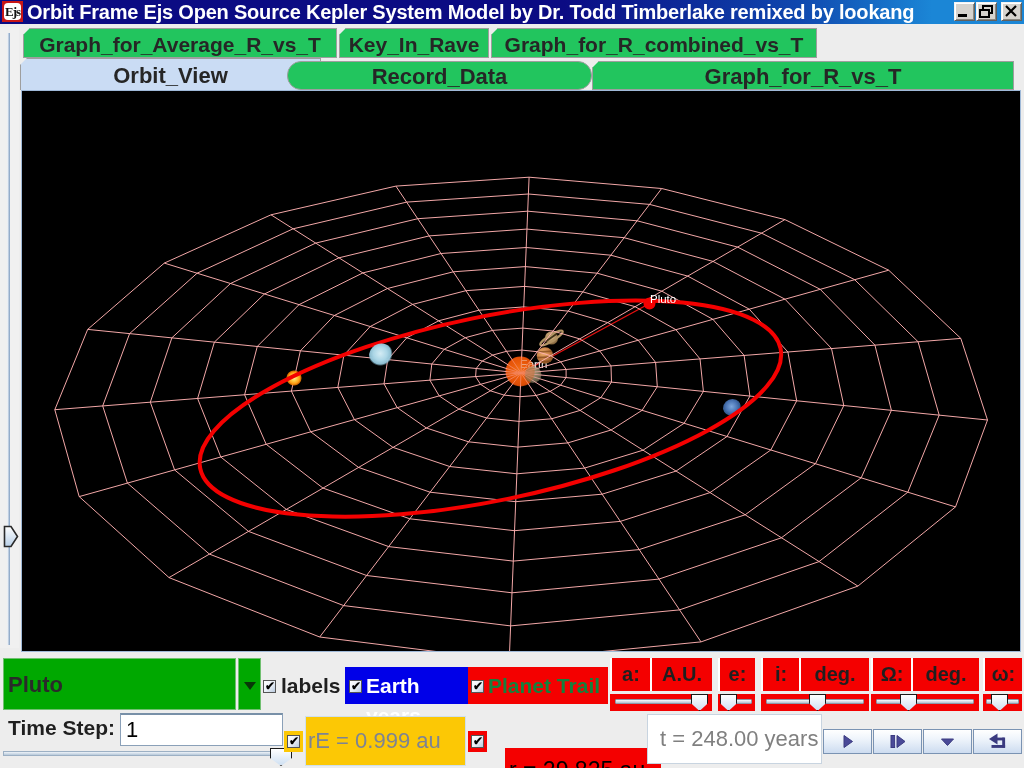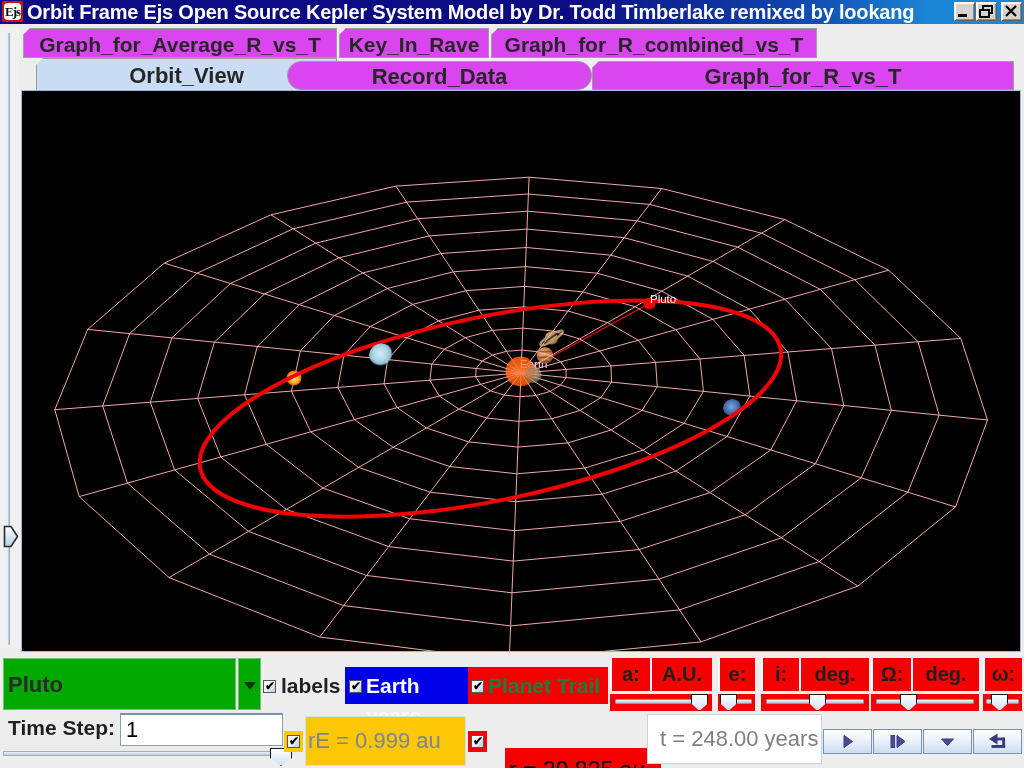--- a/index.html
+++ b/index.html
@@ -2,21 +2,21 @@
 <html><head><meta charset="utf-8">
 <style>
 *{margin:0;padding:0;box-sizing:border-box;}
 html,body{width:1024px;height:768px;overflow:hidden;background:#ededed;font-family:"Liberation Sans",sans-serif;}
 .abs{position:absolute;}
 #titlebar{left:0;top:0;width:1024px;height:24px;background:linear-gradient(90deg,#0b0b83 0%,#0b0b83 55%,#0f47ae 78%,#1b86d6 91%,#1b86d6 100%);}
 #ticon{left:2px;top:1px;width:21px;height:21px;background:#c81616;}
 #ticonin{left:4px;top:3px;width:17px;height:17px;background:#fff;border-radius:4px;color:#111;font-family:"Liberation Serif",serif;font-weight:bold;font-size:13px;text-align:center;line-height:17px;letter-spacing:-1px;}
 #ttext{left:27px;top:0px;width:960px;height:15px;color:#fff;font-size:20px;font-weight:bold;line-height:24px;white-space:nowrap;letter-spacing:-0.2px;}
 .wbtn{top:2px;width:21px;height:19px;background:#d6d3ce;border:1px solid;border-color:#f5f4f2 #62605c #62605c #f5f4f2;box-shadow:inset 1px 1px 0 #fff, inset -1px -1px 0 #8a8881;}
-.tab{position:absolute;background:#d946ef;border:1px solid #9e9e9e;color:#262626;font-weight:bold;font-size:21px;text-align:center;clip-path:polygon(0 100%, 0 7px, 7px 0, 100% 0, 100% 100%);}
+.tab{position:absolute;background:#22c55e;border:1px solid #9e9e9e;color:#262626;font-weight:bold;font-size:21px;text-align:center;clip-path:polygon(0 100%, 0 7px, 7px 0, 100% 0, 100% 100%);}
 .tabsel{background:#cadcf4;border-bottom:none;}
 #canvas{left:21px;top:90px;width:1000px;height:562px;background:#000;border:1px solid #9fb9d8;}
 .grn{background:#00a800;}
 .cb{position:absolute;width:13px;height:13px;background:linear-gradient(135deg,#ffffff 0%,#e8eef6 55%,#b9cade 100%);border:1px solid #555;}
 .cb:after{content:"";position:absolute;left:2px;top:1px;width:7px;height:8px;background:transparent;}
 .chk{position:absolute;left:1px;top:-2px;color:#000;font-size:12px;font-weight:bold;}
 .rlabel{position:absolute;background:#f40000;color:#1f1f1f;font-weight:bold;font-size:20px;text-align:center;border-left:2px solid #ffffff;}
 .slider{position:absolute;background:#f40000;}
 .sgroove{position:absolute;height:5px;background:linear-gradient(180deg,#f8fafc,#b6c2d0);border:1px solid #8c98a8;border-radius:1px;}
 .sthumb{position:absolute;width:17px;height:17px;background:linear-gradient(180deg,#ffffff,#cfe0f2);border:1.5px solid #1a1a1a;clip-path:polygon(0 0,100% 0,100% 55%,50% 100%,0 55%);}
@@ -47,21 +47,21 @@
         <stop offset="100%" stop-color="#b9d0e8"></stop>
       </linearGradient>
     </defs>
     <path d="M1.5 1.5 L8 1.5 L14.5 11.5 L8 21.5 L1.5 21.5 Z" fill="url(#garr)" stroke="#2a2a2a" stroke-width="1.6"></path>
   </svg>
 
 <div class="tab" style="left:23px;top:28px;width:314px;height:30px;line-height:32px;">Graph_for_Average_R_vs_T</div>
 <div class="tab" style="left:339px;top:28px;width:150px;height:30px;line-height:32px;">Key_In_Rave</div>
 <div class="tab" style="left:491px;top:28px;width:326px;height:30px;line-height:32px;">Graph_for_R_combined_vs_T</div>
 
-<div class="tab tabsel" style="left:20px;top:58px;width:301px;height:32px;line-height:33px;font-size:22px;margin-left:16px;">Orbit_View</div>
+<div class="tab tabsel" style="left:20px;top:58px;width:301px;height:32px;line-height:33px;font-size:22px;">Orbit_View</div>
 <div class="tab" style="left:287px;top:61px;width:305px;height:29px;line-height:29px;font-size:22px;border-radius:14px;">Record_Data</div>
 <div class="tab" style="left:592px;top:61px;width:422px;height:29px;line-height:29px;font-size:22px;">Graph_for_R_vs_T</div>
 
 <div class="abs" id="canvas">
 <svg width="998" height="560" viewBox="22 91 998 560">
 <defs>
 <radialGradient id="gsun" cx="45%" cy="45%" r="55%">
           <stop offset="0%" stop-color="#fa8828"></stop>
           <stop offset="45%" stop-color="#ef5e0e"></stop>
           <stop offset="80%" stop-color="#dc4a06"></stop>

